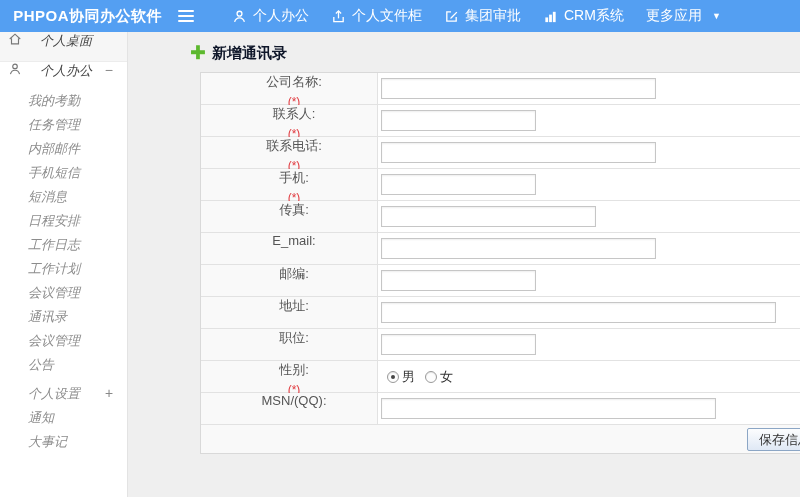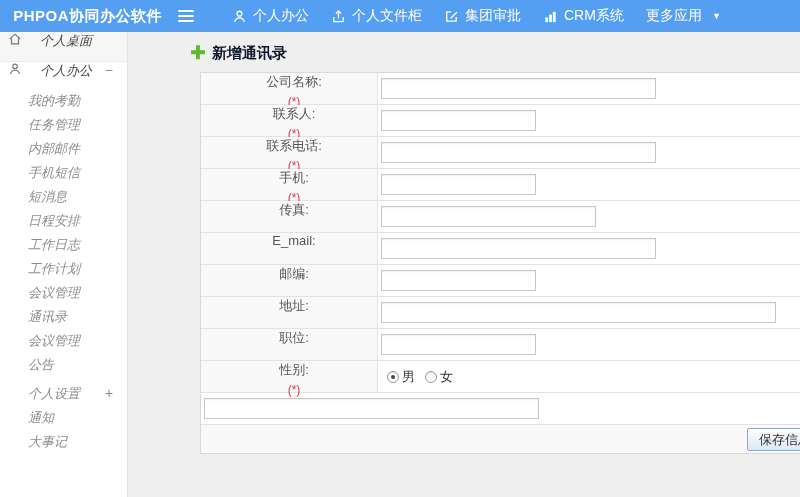--- a/index.html
+++ b/index.html
@@ -304,20 +304,24 @@
             </span>
             <span class="radio-opt">
               <span class="radio"></span>
               <span>女</span>
             </span>
           </div>
         </div>
       </div>
 
       <div class="frow">
+        <div class="flabel">
+            <span>MSN/(QQ):</span>
+            <span class="req"></span>
+          </div>
         <div class="ffield">
             <input type="text" class="txt w5" style="">
           </div>
       </div>
 
       <div class="ffooter">
         <button class="save-btn">保存信息</button>
       </div>
 
     </div>

